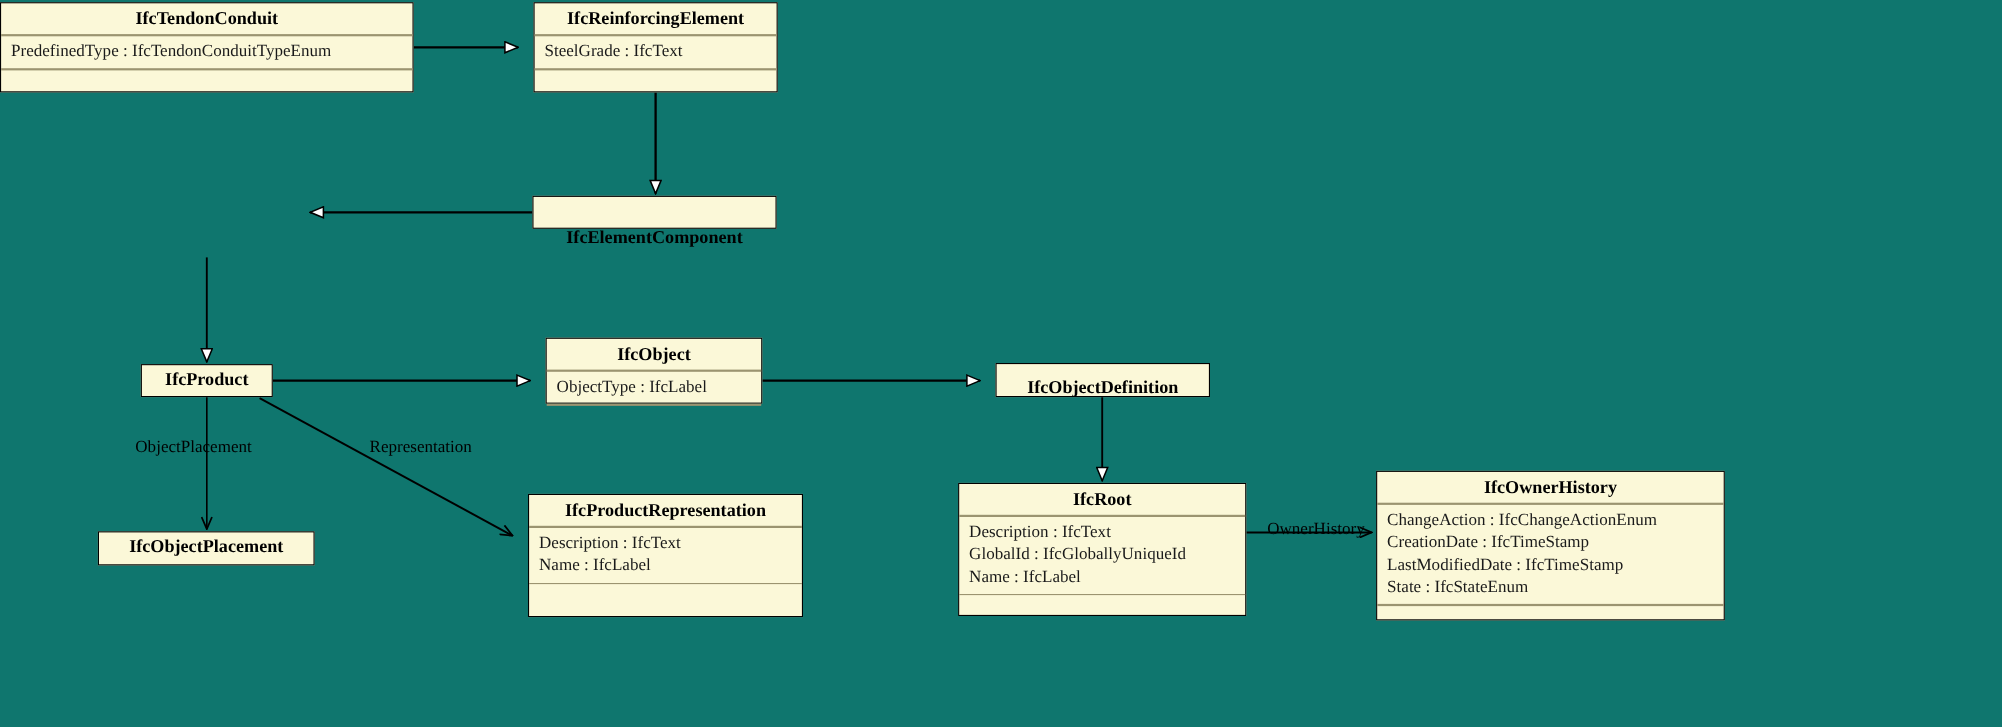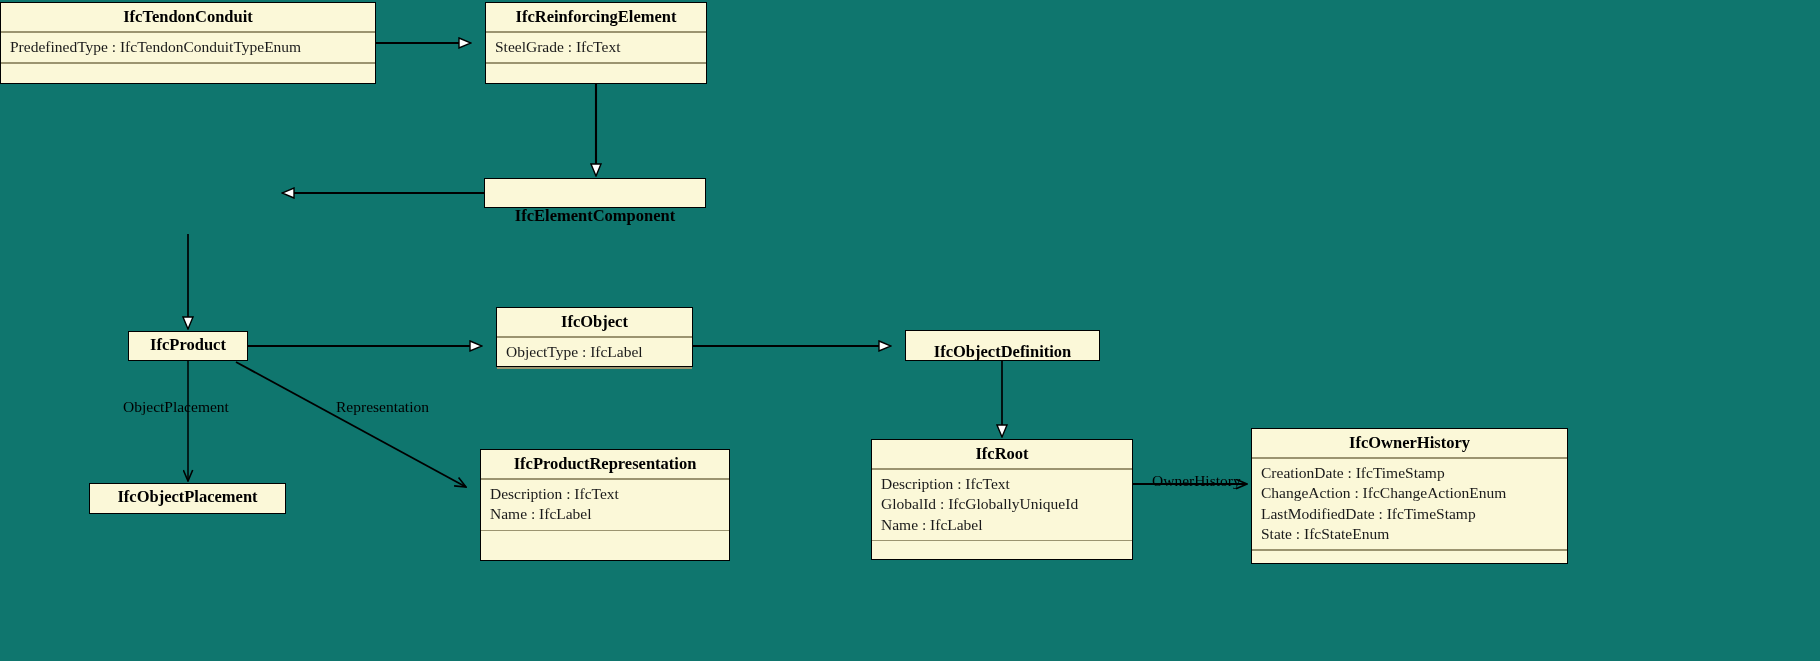--- a/index.html
+++ b/index.html
@@ -192,22 +192,22 @@
       <div>Name : IfcLabel</div>
     </div>
     <div class="uml-sep"></div>
     <div class="uml-ops"></div>
   </div>
 
   <div class="uml-class" style="left:1251px; top:428px; width:317px; height:136px;">
     <div class="uml-title">IfcOwnerHistory</div>
     <div class="uml-sep"></div>
     <div class="uml-attrs">
+      <div>ChangeAction : IfcChangeActionEnum</div>
       <div>CreationDate : IfcTimeStamp</div>
-      <div>ChangeAction : IfcChangeActionEnum</div>
       <div>LastModifiedDate : IfcTimeStamp</div>
       <div>State : IfcStateEnum</div>
     </div>
     <div class="uml-sep"></div>
     <div class="uml-ops"></div>
   </div>
 
   <div class="edge-label" style="left:123px; top:399px;text-align:center;">ObjectPlacement</div>
   <div class="edge-label" style="left:336px; top:399px;">Representation</div>
   <div class="edge-label" style="left:1152px; top:473px;">OwnerHistory</div>

